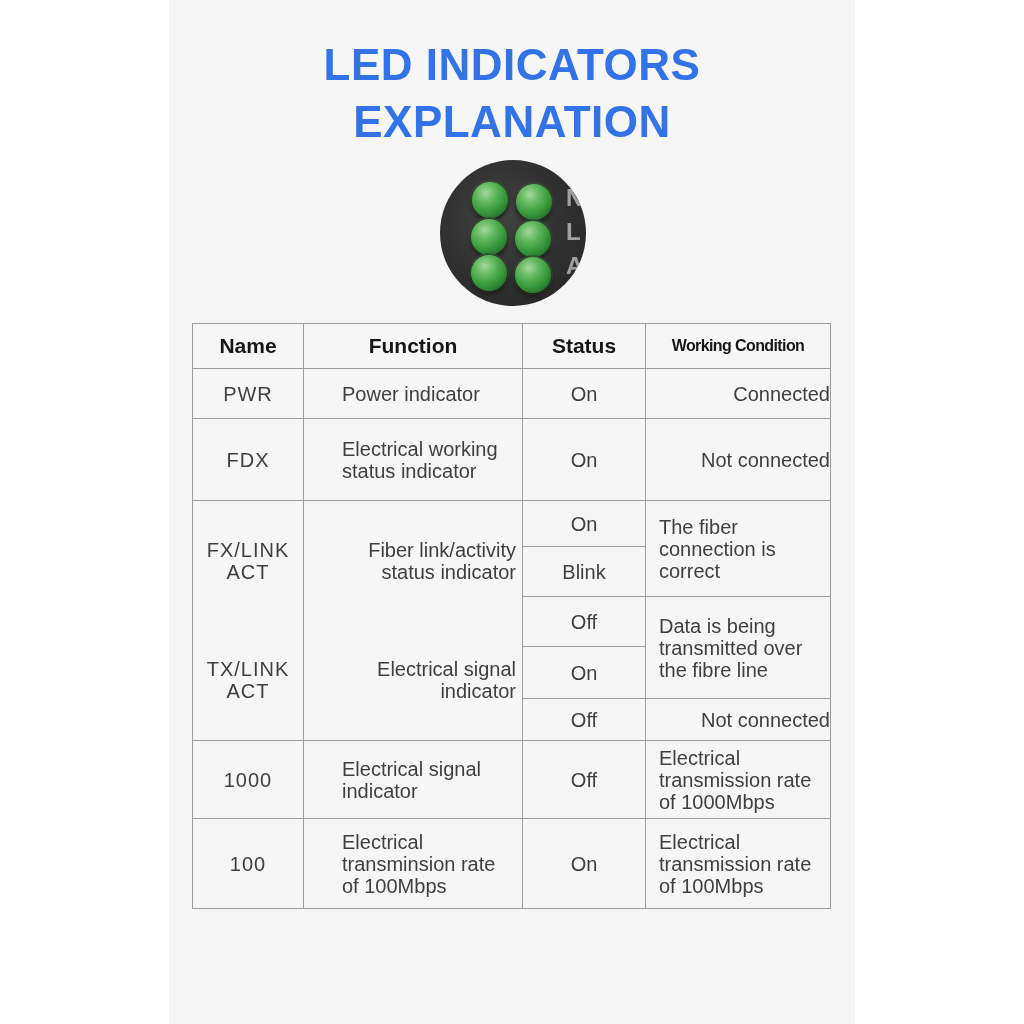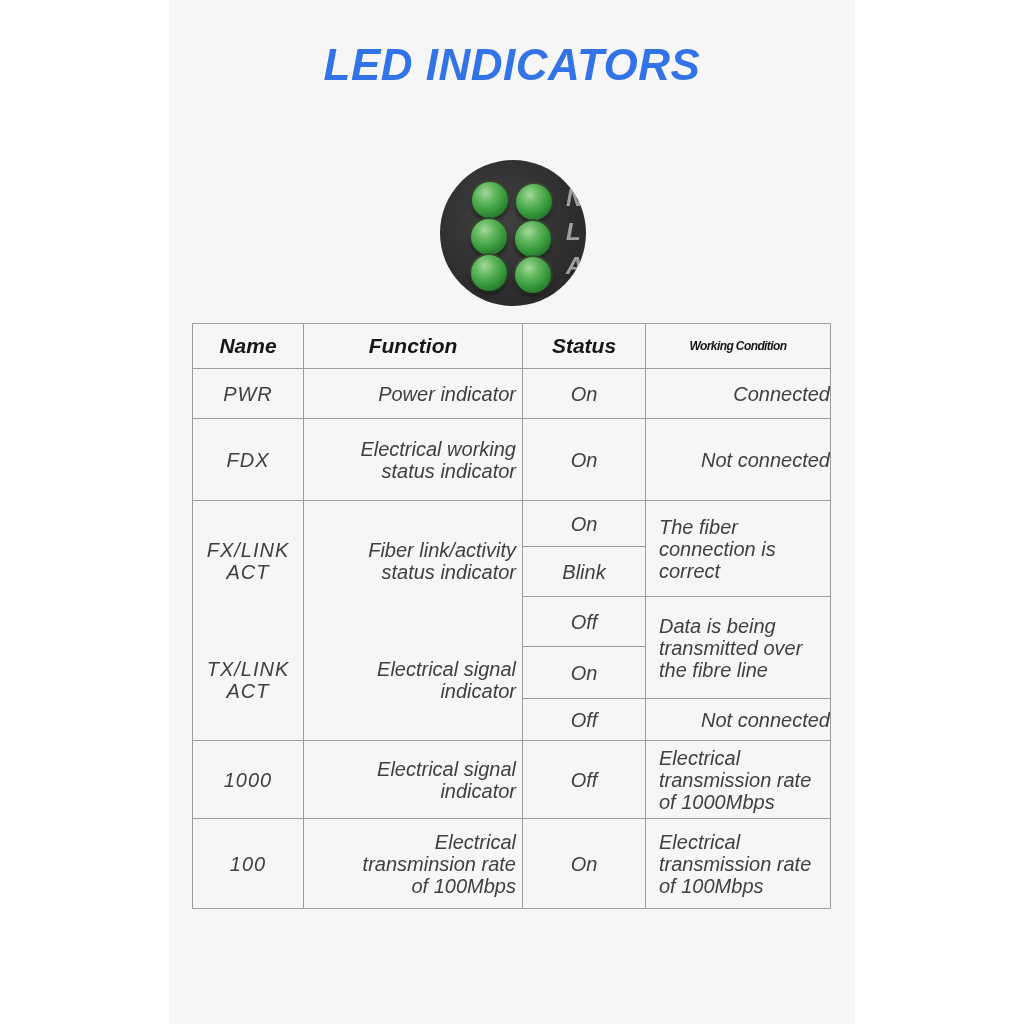--- a/index.html
+++ b/index.html
@@ -5,21 +5,20 @@
   html,body{margin:0;padding:0;}
   body{
     width:1024px;height:1024px;
     background:var(--canvas-white,#ffffff);
     font-family:"Liberation Sans",sans-serif;
     position:relative;overflow:hidden;
   }
   .panel{
     position:absolute;left:169px;top:0;width:686px;height:1024px;
     background:var(--panel-bg,#f6f6f7);
-    font-style:italic;
   }
   
   .title{
     position:absolute;top:36px;left:0;width:100%;
     text-align:center;
     color:var(--title-blue,#3273e8);
     font-size:44px;line-height:57px;font-weight:bold;
     letter-spacing:0.5px;
   }
   
@@ -49,24 +48,24 @@
     border:1px solid var(--border,#9c9c9c);
     font-size:20px;line-height:22px;
     vertical-align:middle;
     padding:0;
     overflow:hidden;
   }
   th{
     color:var(--header-text,#161616);
     font-size:21px;font-weight:bold;text-align:center;
   }
-  th.condensed{letter-spacing:-0.6px;font-size:12px;}
+  th.condensed{letter-spacing:-0.6px;font-size:16px;}
   .c-name{text-align:center;letter-spacing:1px;}
   .c-status{text-align:center;}
-  .c-func{text-align:right;padding-left:38px;padding-right:6px;}
+  .c-func{text-align:left;padding-left:38px;padding-right:6px;}
   .c-cond{text-align:left;padding-left:13px;padding-right:4px;}
   .c-cond.center{text-align:right;padding-left:0;padding-right:0;}
   td.merged{position:relative;padding:0;}
   .fill{position:absolute;inset:0;display:flex;flex-direction:column;}
   .fill > div{flex:1;display:flex;flex-direction:column;justify-content:center;}
   .fill.name-fill > div{align-items:center;text-align:center;letter-spacing:1px;}
   .fill.func-fill > div{align-items:flex-start;text-align:right;padding-left:38px;padding-right:6px;}
   tr.hHeader{height:45px;}
   tr.h50{height:50px;}
   tr.h69{height:82px;}
@@ -77,20 +76,21 @@
   tr.h78{height:78px;}
   tr.h90{height:90px;}
 </style>
 </head>
 <body>
 
 <div class="panel">
 
   <div class="title">
     <div>LED INDICATORS</div>
+    <div>EXPLANATION</div>
   </div>
 
   <div class="photo">
     <div class="led" style="left:32px;top:22px;"></div>
     <div class="led" style="left:76px;top:24px;"></div>
     <div class="led" style="left:31px;top:59px;"></div>
     <div class="led" style="left:75px;top:61px;"></div>
     <div class="led" style="left:31px;top:95px;"></div>
     <div class="led" style="left:75px;top:97px;"></div>
     <div class="edge-letter" style="top:26px;">N</div>

